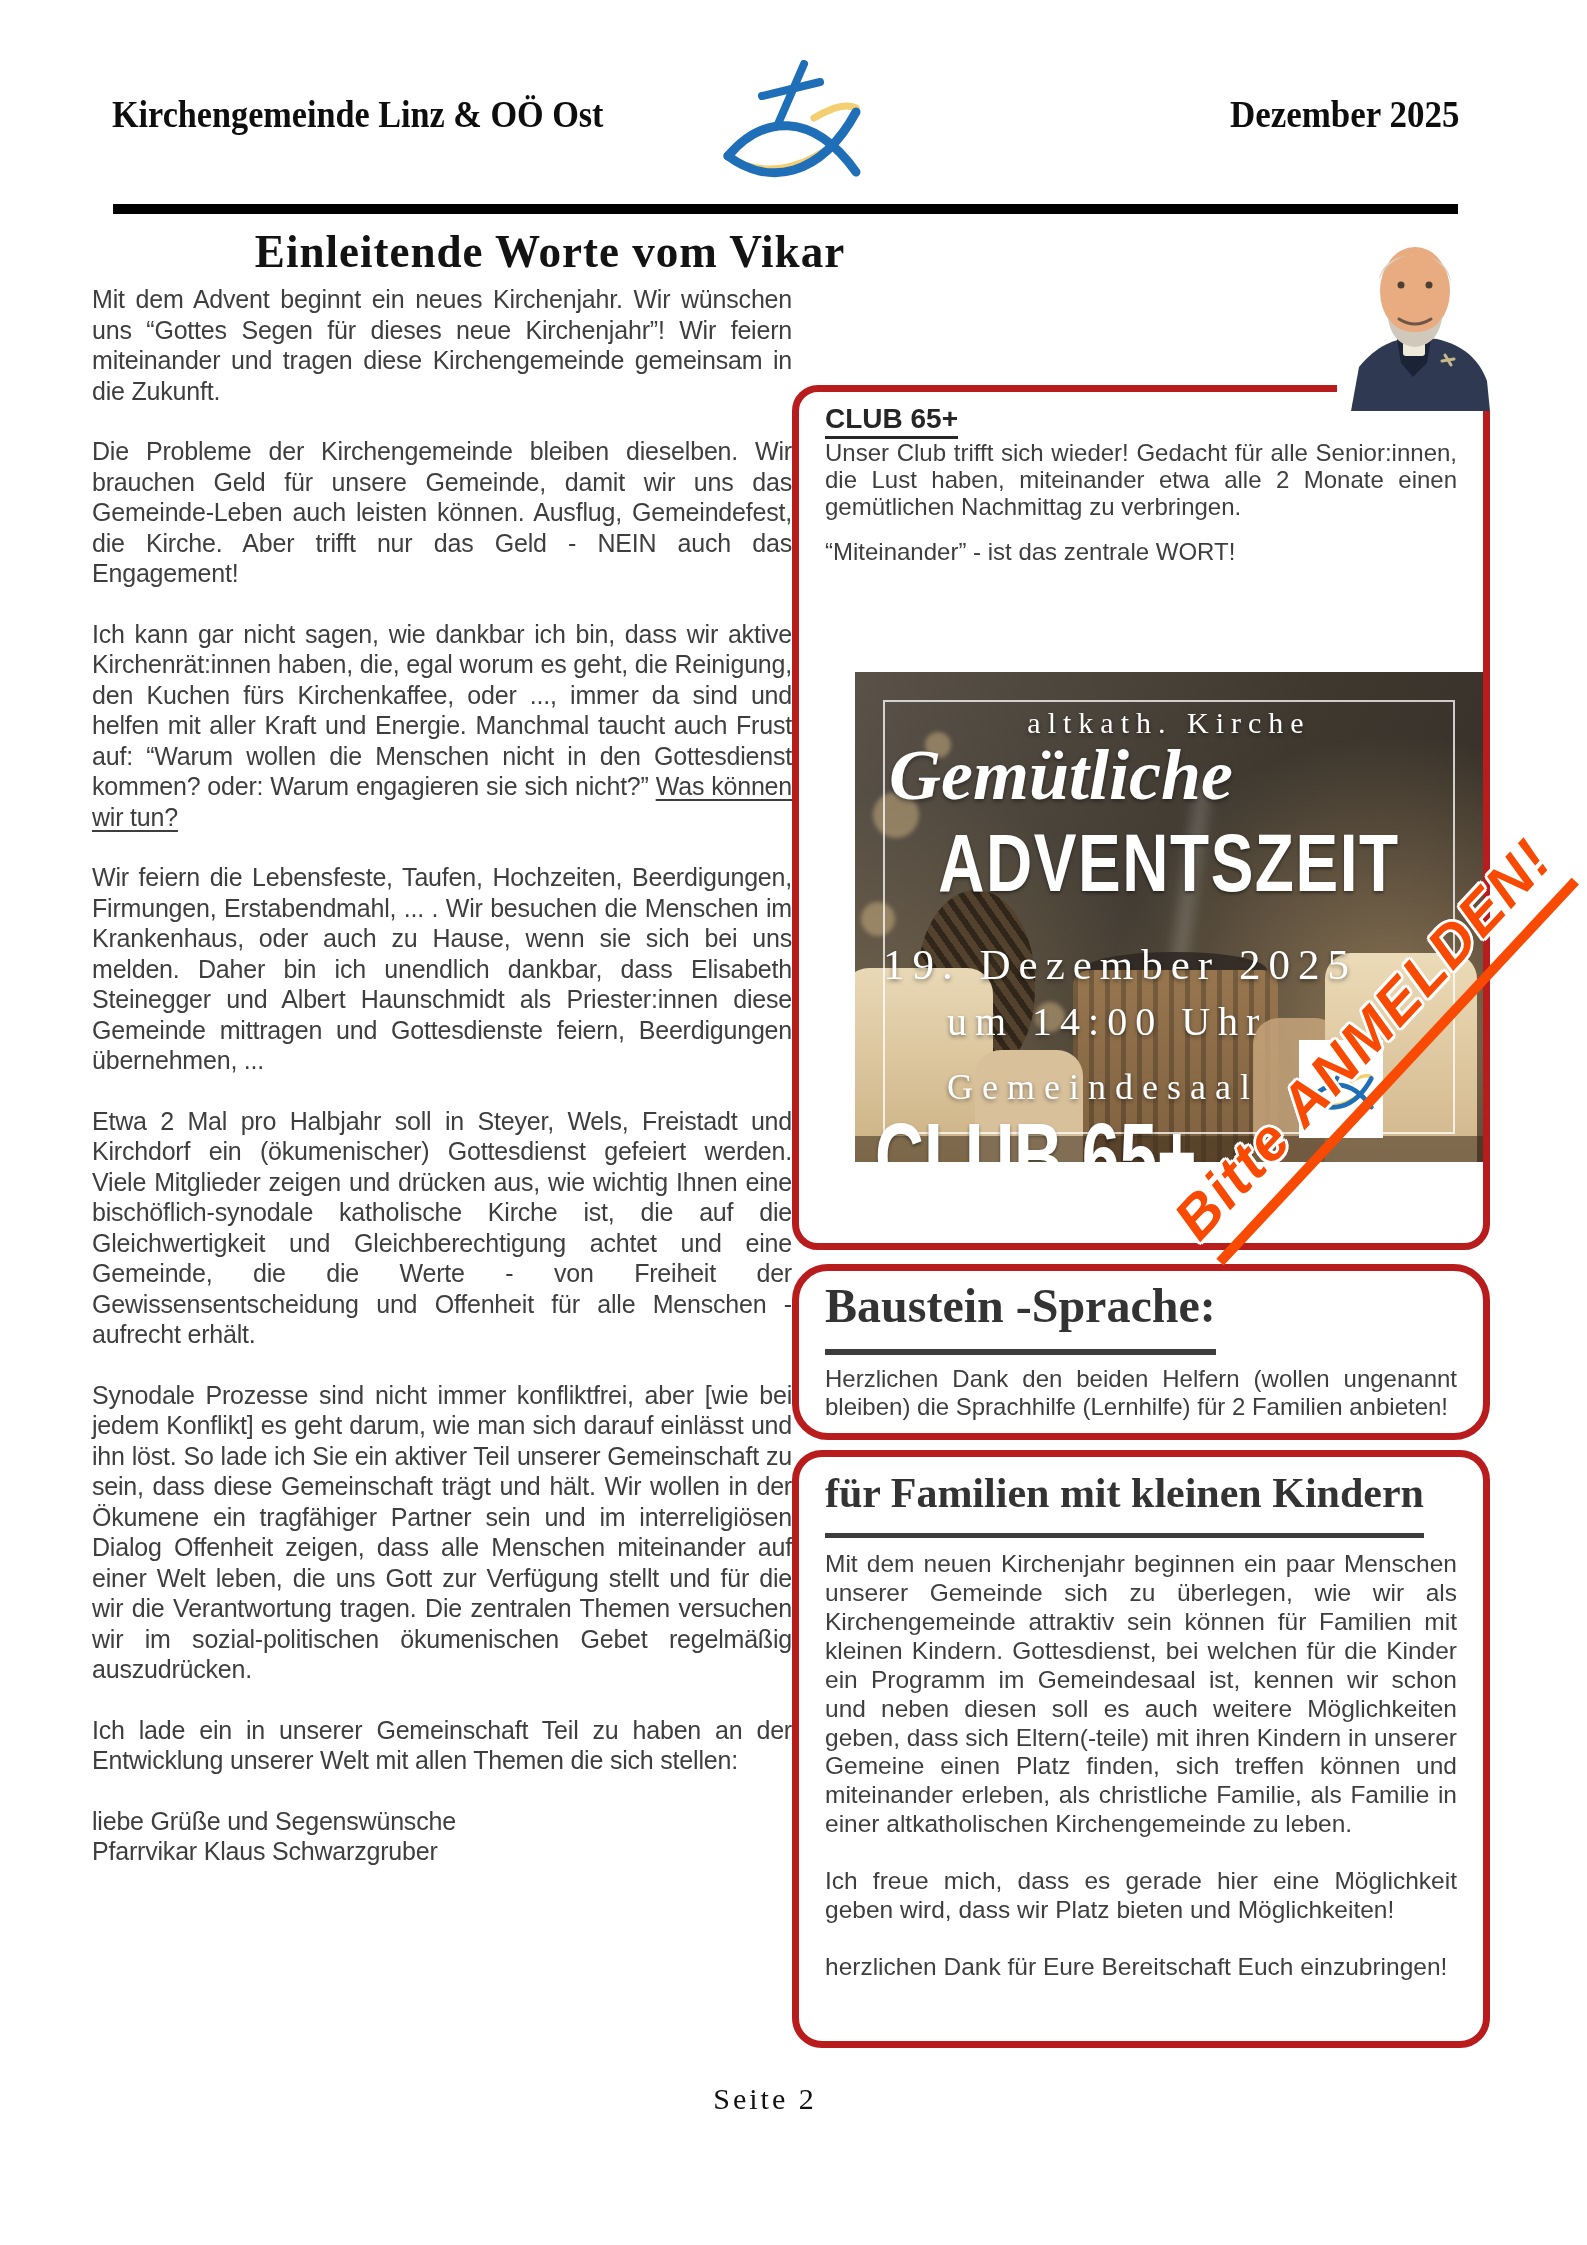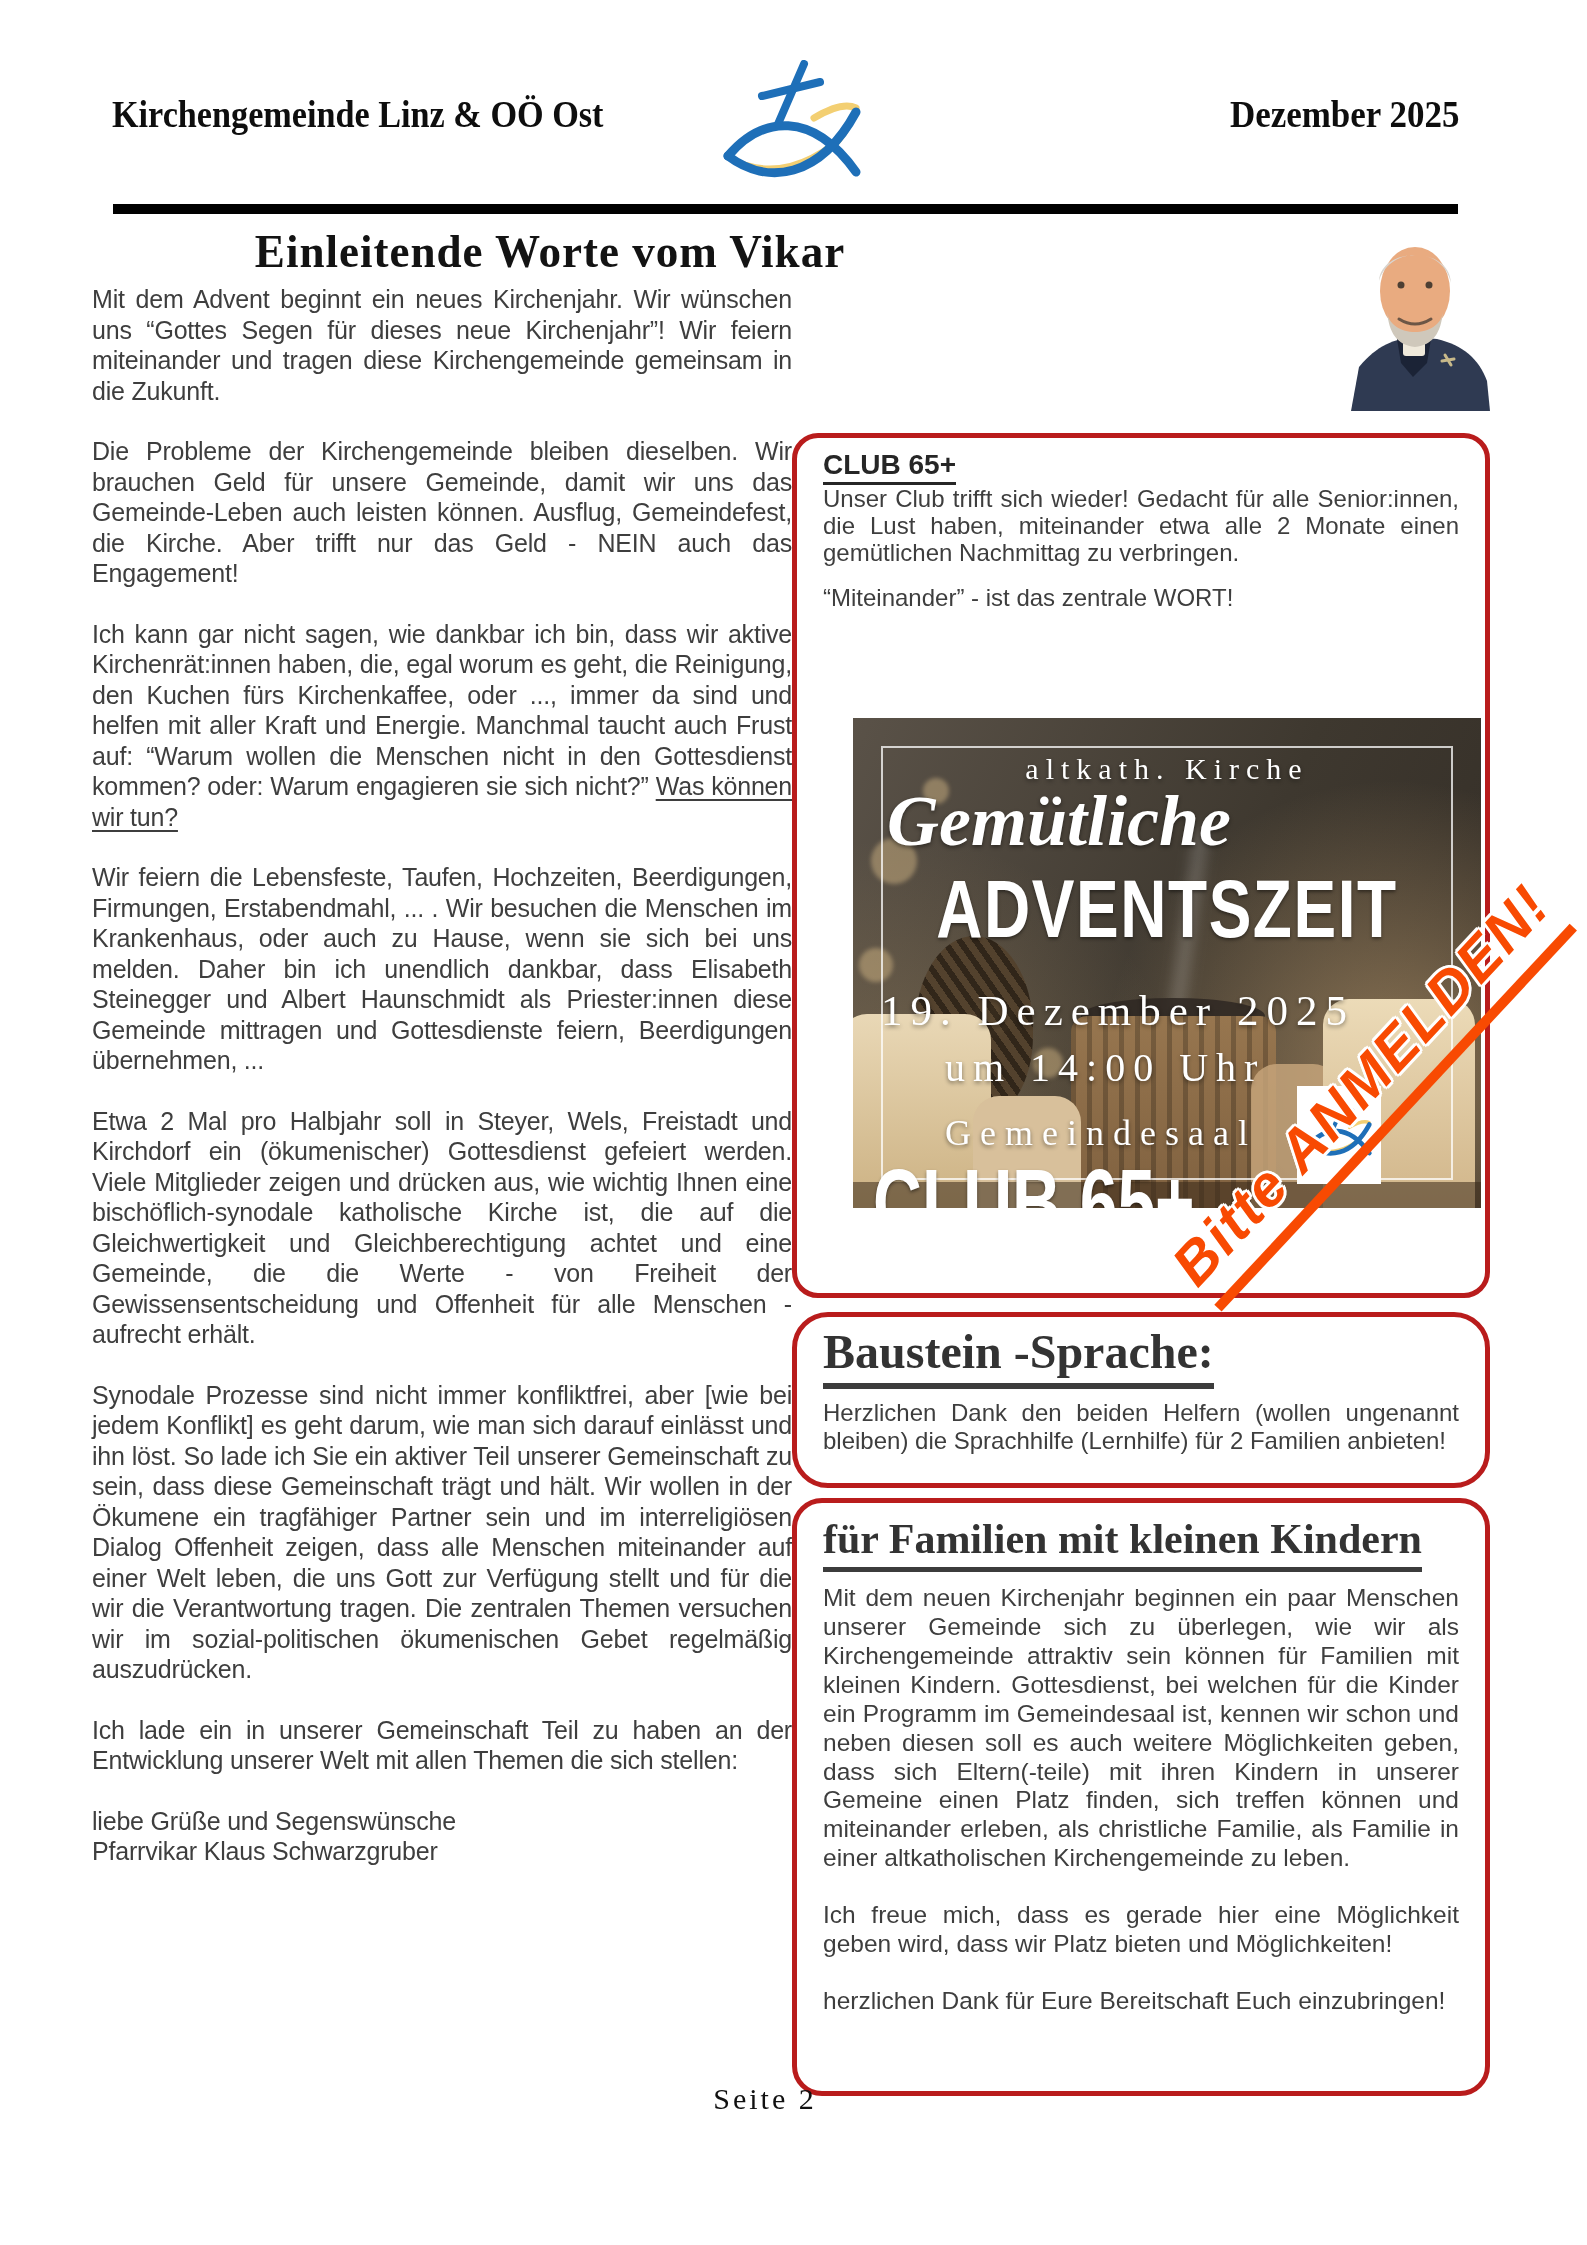--- a/index.html
+++ b/index.html
@@ -31,35 +31,34 @@
     position:absolute; left:92px; top:284px; width:700px;
     font-size:25px; line-height:1.22; letter-spacing:-0.2px; text-align:justify; color:#3e3e3e;
   }
   .col-left p { margin:0 0 30px 0; }
   .col-left p.tight { margin-bottom:0; }
   .uline { text-decoration:underline; text-underline-offset:4px; }
   .signature { margin-top:30px; text-align:left; }
   
   .rbox {
     position:absolute; left:792px; width:698px; background:#fff; box-sizing:border-box;
-    border:5px solid #b91c1c;
-    margin-top:48px;
+    border:7px solid #b91c1c;
   }
   .club-box   { top:385px;  height:865px; border-radius:26px; padding:12px 26px; position:absolute; }
   .baustein-box{ top:1264px; height:176px; border-radius:36px; padding:10px 26px; }
   .family-box { top:1450px; height:598px; border-radius:30px; padding:14px 26px; }
   .club-heading {
     display:inline-block; font-weight:700; font-size:28px; color:#262626;
     border-bottom:3px solid #262626; padding-bottom:1px; line-height:1.1;
   }
   .club-text p { font-size:24px; line-height:1.13; margin:0 0 18px 0; text-align:justify; }
   .club-text p.noj { text-align:left; }
   .serif-heading {
     display:inline-block; font-family:"Liberation Serif", serif; font-weight:700; color:#333;
-    border-bottom:6px solid #3c3c3c; line-height:1.05; padding-bottom:6px;
+    border-bottom:6px solid #3c3c3c; line-height:1.05; padding-bottom:18px;
   }
   .baustein-heading { font-size:48px; }
   .family-heading   { font-size:42px; border-bottom-width:5px; }
   .baustein-text { font-size:24px; line-height:1.16; text-align:justify; margin-top:10px; }
   .family-text p { font-size:24.5px; line-height:1.18; text-align:justify; margin:0 0 28px 0; }
   .family-text p:last-child { margin-bottom:0; }
   
   .poster {
     position:absolute; left:56px; top:280px; width:628px; height:490px; overflow:hidden;
     background:

